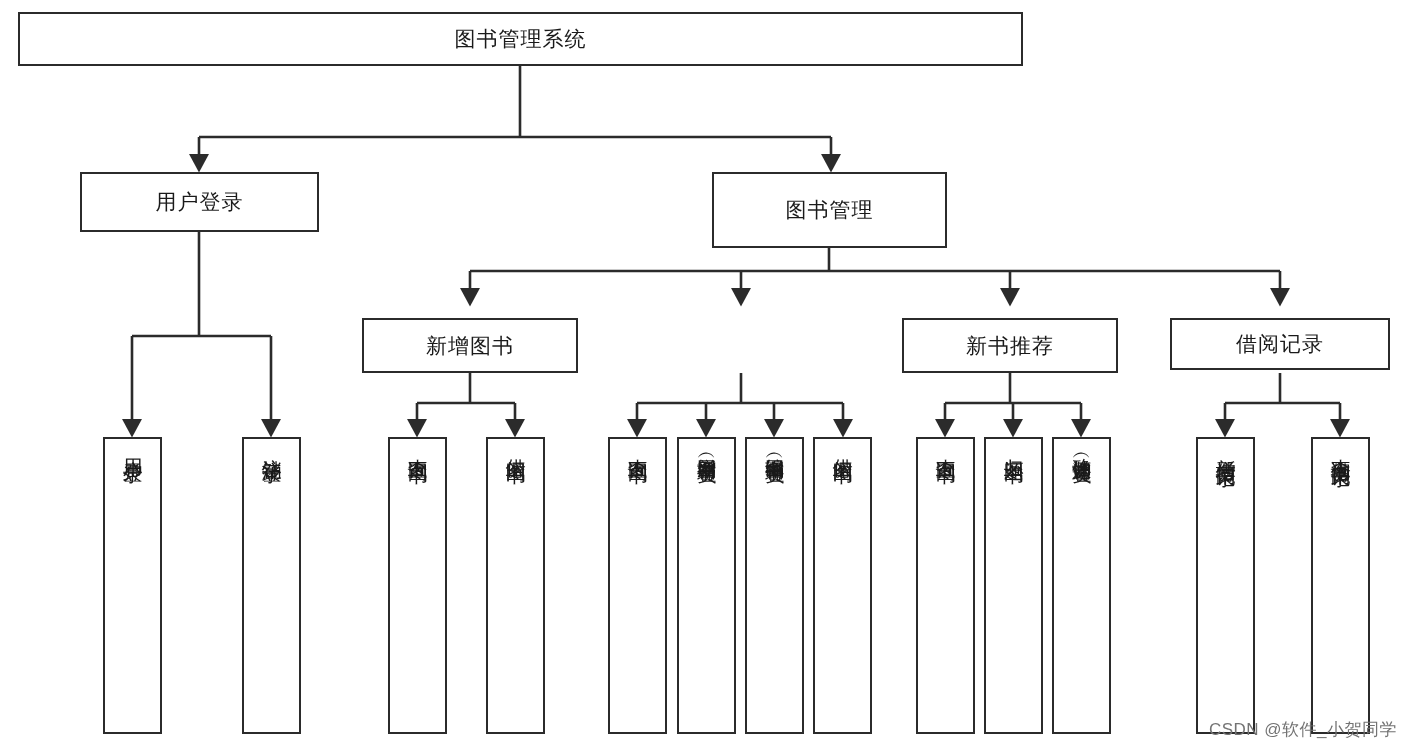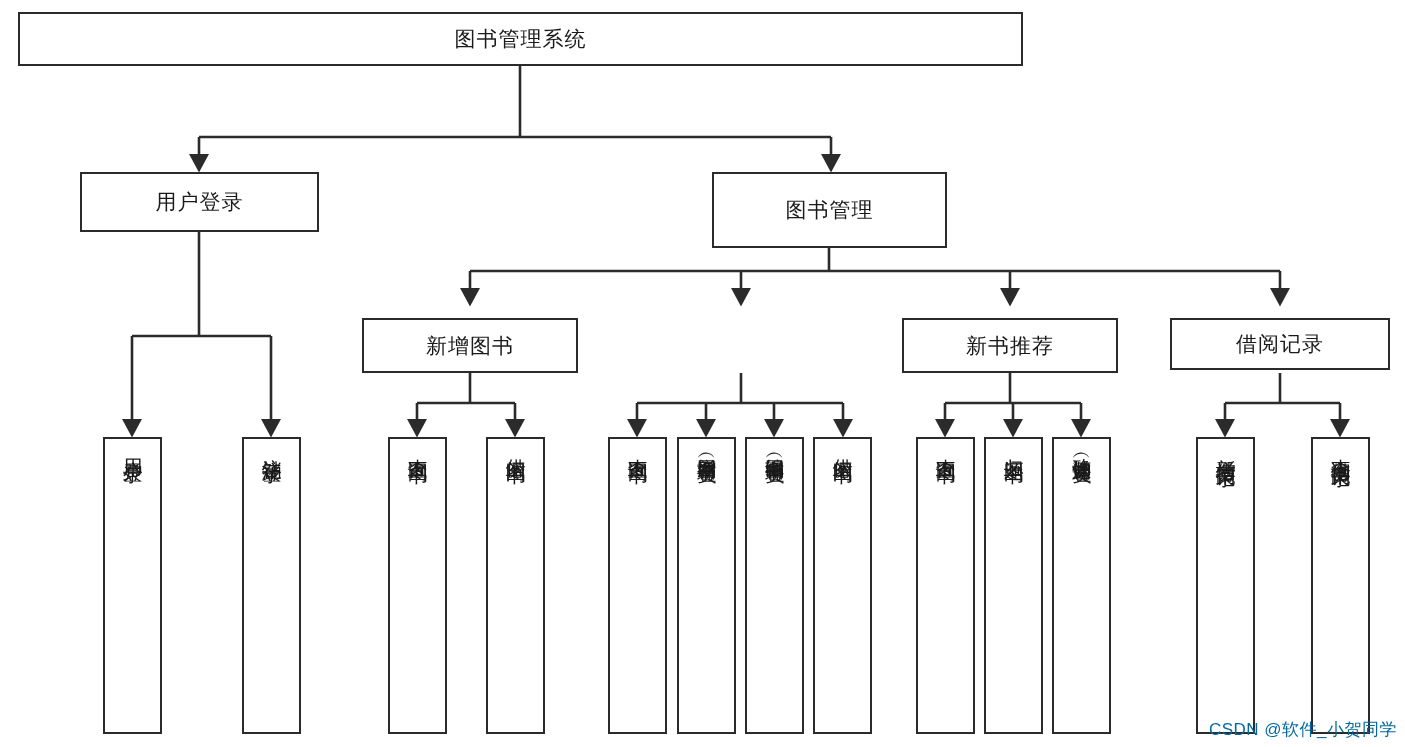--- a/index.html
+++ b/index.html
@@ -55,21 +55,21 @@
   }
   .vtext.tall {
     font-size: 19px;
     letter-spacing: 1px;
   }
   .watermark {
     position: absolute;
     right: 8px;
     bottom: 6px;
     font-size: 17px;
-    color: #0369a1;
+    color: #737373;
     letter-spacing: 0.5px;
     white-space: nowrap;
   }
 </style>
 </head>
 <body>
 
 <div id="canvas">
 
   <svg id="edges" viewBox="0 0 1405 747">

